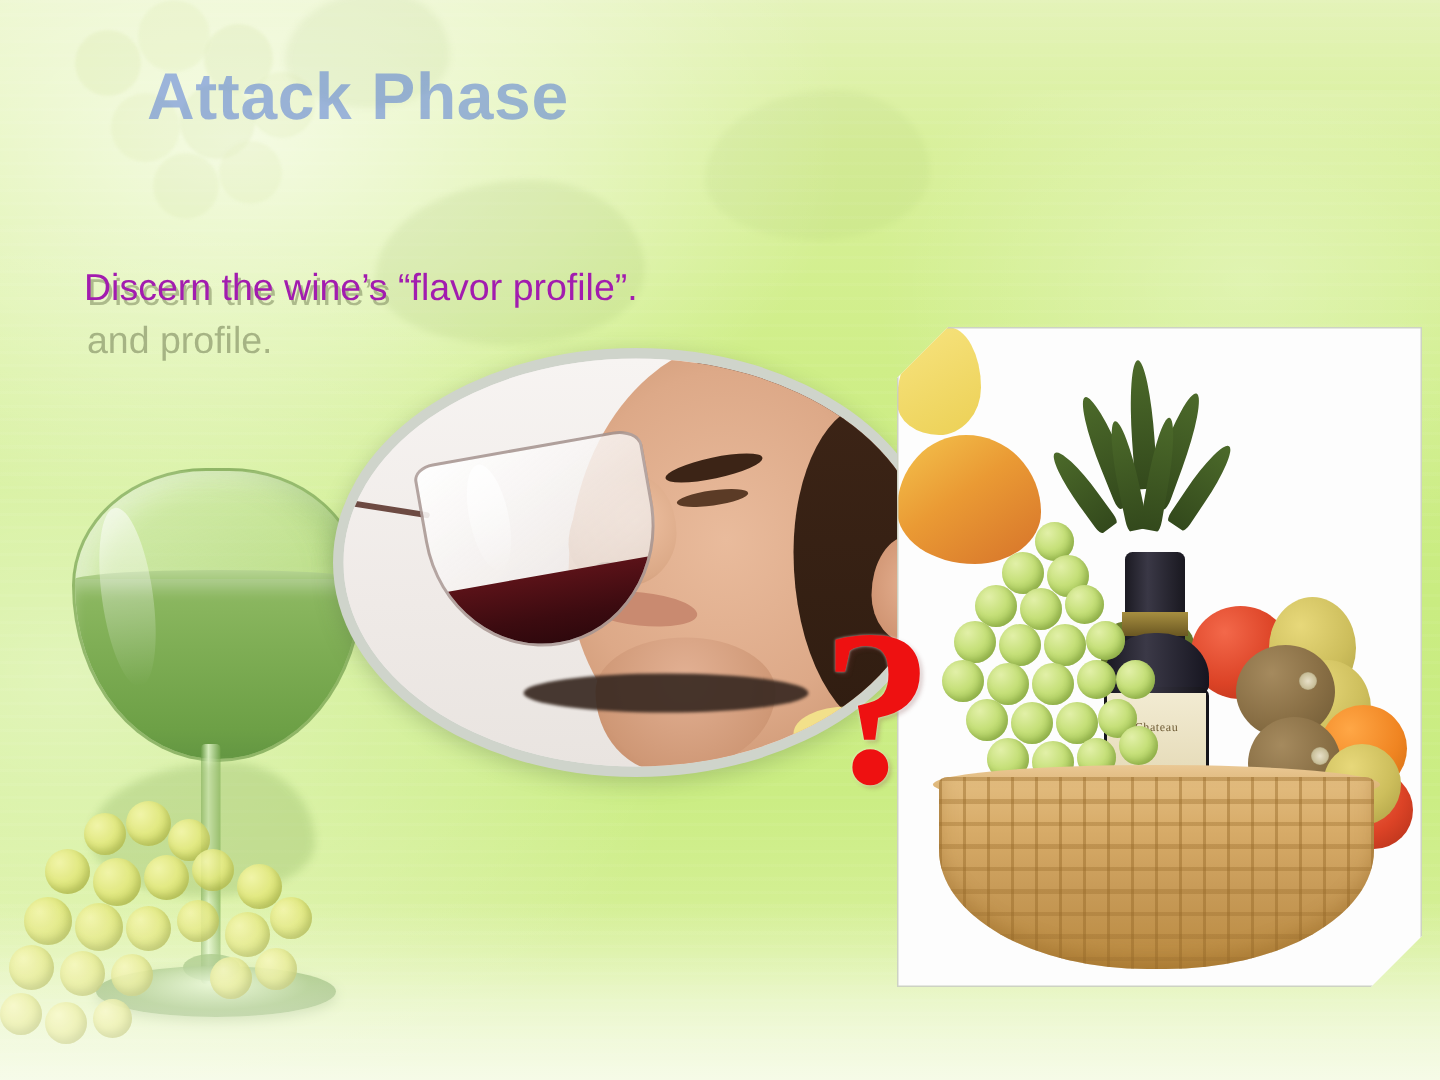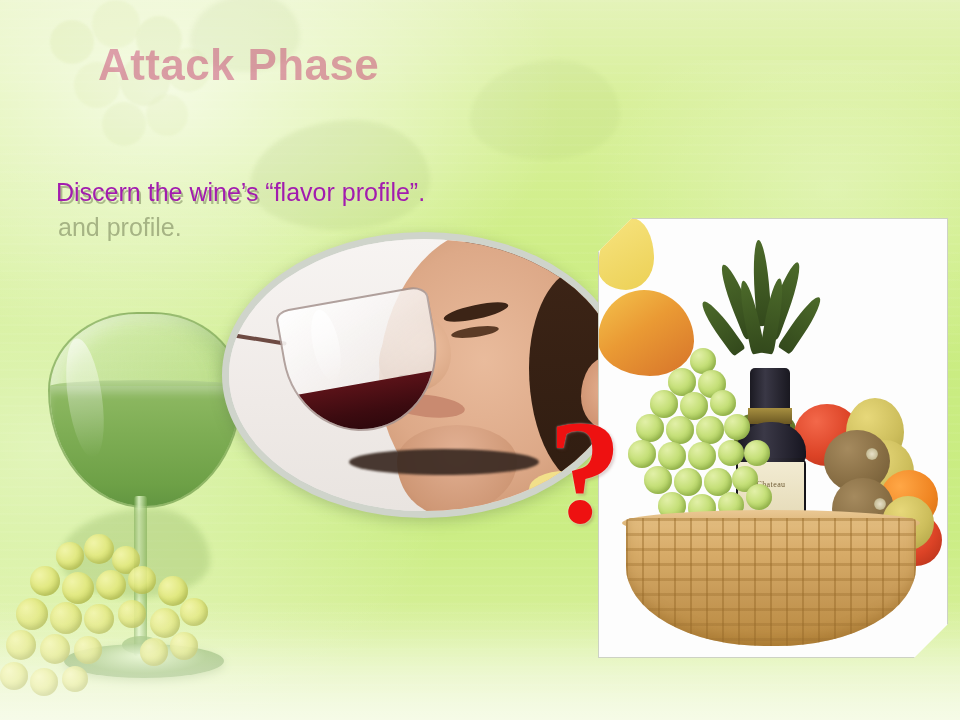--- a/index.html
+++ b/index.html
@@ -61,21 +61,21 @@
   .ghost{
     position:absolute;
     color:#87955f;
     opacity:.46;
     white-space:nowrap;
     font-weight:bold;
   }
   #ghost-title{
     left:98px;top:40px;
     font-size:44px;letter-spacing:.4px;
-    color:#be185d;opacity:.40;
+    color:#1d4ed8;opacity:.40;
   }
   #ghost-body1{
     left:58px;top:181px;
     font-size:25px;font-weight:normal;
     color:#8e9b6e;opacity:.65;
   }
   #ghost-body2{
     left:58px;top:213px;
     font-size:25px;font-weight:normal;
     color:#8e9b6e;opacity:.72;

